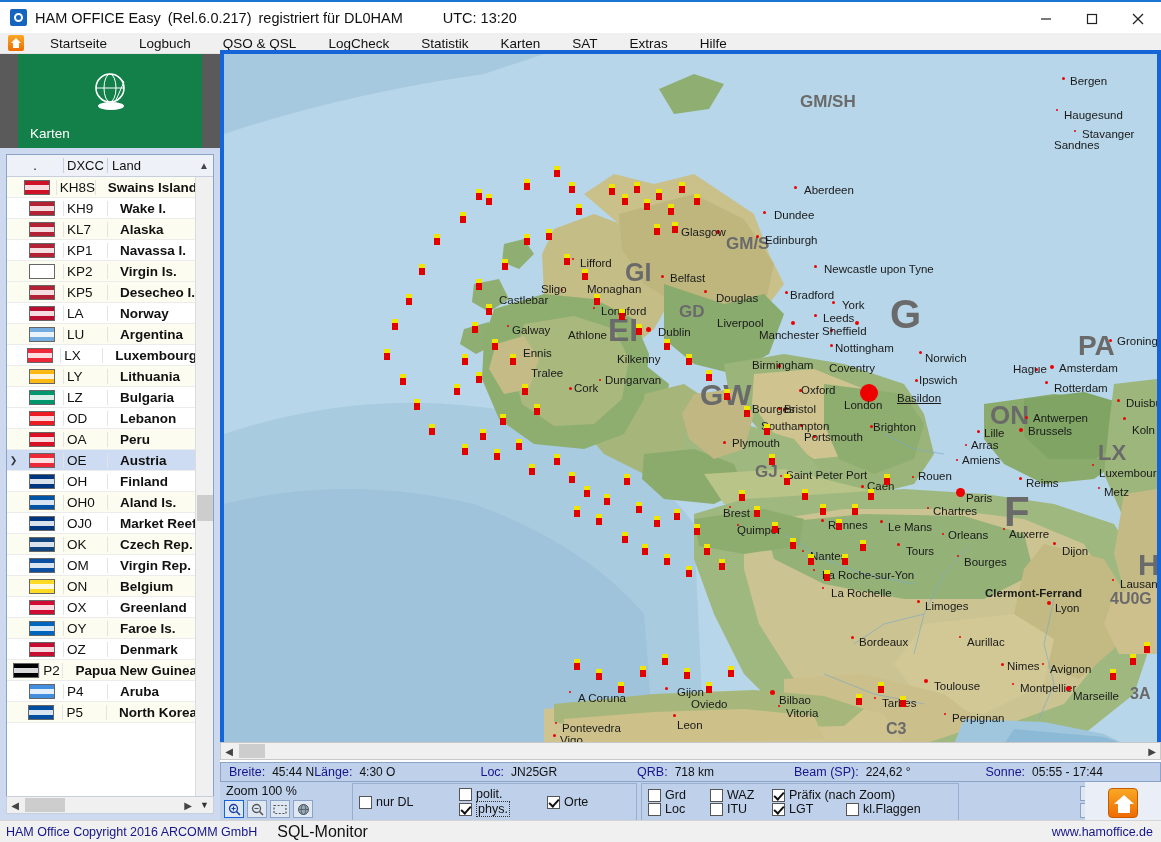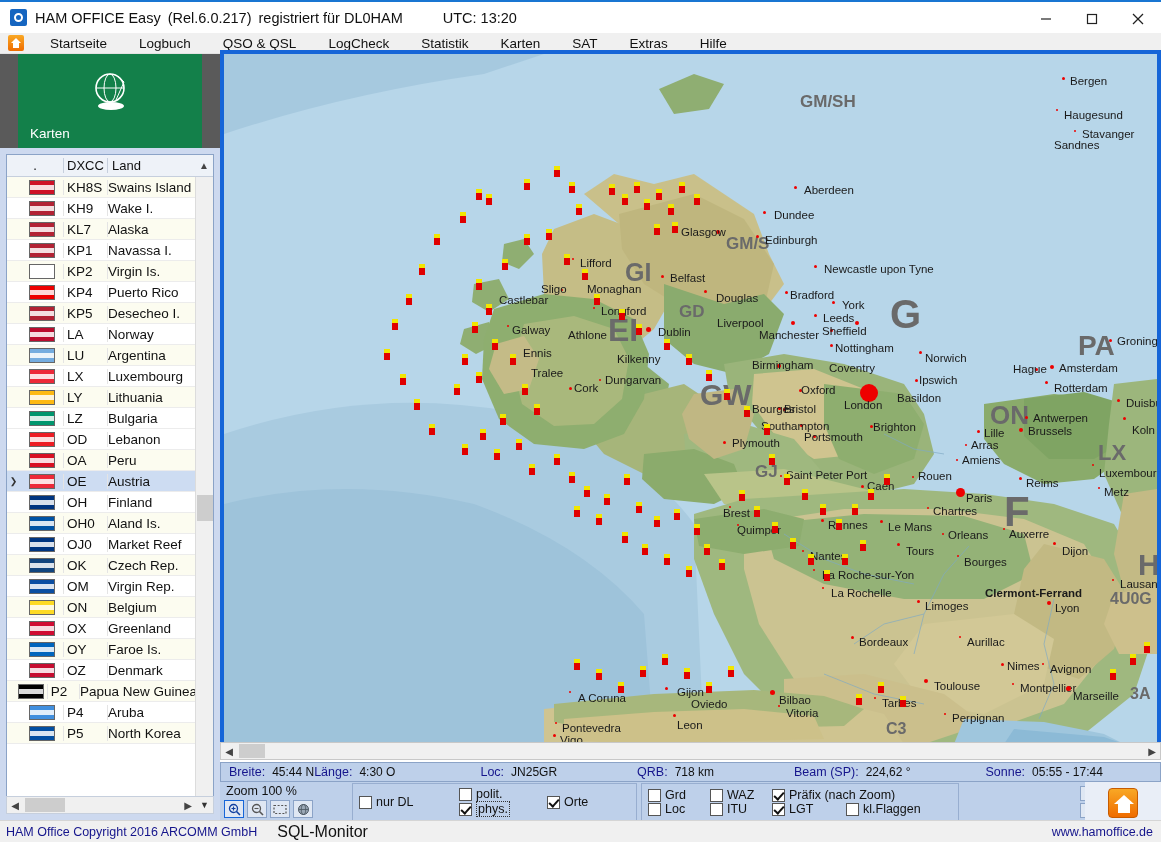--- a/index.html
+++ b/index.html
@@ -110,21 +110,21 @@
   .row.selected { background: #cddcf2; }
   .row .marker { width: 13px; text-align: center; font-size: 9px; color: #333; }
   .row .flag {
     width: 26px; height: 15px; border: 1px solid #666; overflow: hidden; position: relative;
   }
   .row .flagcell { width: 43px; display: flex; align-items: center; justify-content: center; }
   .row .dxcc {
     width: 44px; padding-left: 3px; border-left: 1px solid #e4e4e4;
     overflow: hidden; white-space: nowrap;
   }
-  .row .land { flex: 1; padding-left: 0; border-left: 1px solid #e4e4e4; white-space: nowrap; }
+  .row .land { flex: 1; padding-left: 12px; border-left: 1px solid #e4e4e4; white-space: nowrap; font-weight: bold; }
   #list-vscroll {
     position: absolute; right: 0; top: 22px; width: 18px; height: 626px; background: #f0f0f0;
     border-left: 1px solid #dcdcdc;
   }
   #list-vthumb { position: absolute; left: 1px; top: 318px; width: 16px; height: 26px; background: #cdcdcd; }
   #list-hscroll {
     position: absolute; left: 6px; top: 742px; width: 208px; height: 18px;
     background: #f0f0f0; border: 1px solid #c6cfdd; display: flex; align-items: center;
   }
   .hs-arrow { width: 16px; text-align: center; font-size: 10px; color: #444; }
@@ -348,30 +348,20 @@
             </div>
             <div class="row">
               <div class="marker"></div>
               <div class="flagcell">
                 <div class="flag" style="background: rgb(255, 255, 255);">
                   <div style="position: absolute; left: 0px; top: 4px; width: 24px; height: 5px; background: rgba(255, 255, 255, 0.85);"></div>
                 </div>
               </div>
               <div class="dxcc">KP2</div>
               <div class="land">Virgin Is.</div>
-            </div>
-            <div class="row alt">
-              <div class="marker"></div>
-              <div class="flagcell">
-                <div class="flag" style="background: rgb(237, 0, 0);">
-                  <div style="position: absolute; left: 0px; top: 4px; width: 24px; height: 5px; background: rgba(255, 255, 255, 0.85);"></div>
-                </div>
-              </div>
-              <div class="dxcc">KP4</div>
-              <div class="land">Puerto Rico</div>
             </div>
             <div class="row">
               <div class="marker"></div>
               <div class="flagcell">
                 <div class="flag" style="background: rgb(178, 34, 52);">
                   <div style="position: absolute; left: 0px; top: 4px; width: 24px; height: 5px; background: rgba(255, 255, 255, 0.85);"></div>
                 </div>
               </div>
               <div class="dxcc">KP5</div>
               <div class="land">Desecheo I.</div>
@@ -752,21 +742,21 @@
         <div class="city-label" style="left: 695px; top: 320px;">Ipswich</div>
         <div class="city-label" style="left: 307px; top: 313px;">Tralee</div>
         <div class="city-dot" style="height: 2px; width: 2px; left: 375px; top: 325px;"></div>
         <div class="city-label" style="left: 381px; top: 320px;">Dungarvan</div>
         <div class="city-dot" style="height: 3px; width: 3px; left: 574.5px; top: 334.5px;"></div>
         <div class="city-label" style="left: 577px; top: 330px;">Oxford</div>
         <div class="city-dot" style="height: 3px; width: 3px; left: 344.5px; top: 332.5px;"></div>
         <div class="city-label" style="left: 350px; top: 328px;">Cork</div>
         <div class="city-dot" style="height: 18px; width: 18px; left: 636px; top: 330px;"></div>
         <div class="city-label" style="left: 620px; top: 345px;">London</div>
-        <div class="city-label" style="left: 673px; top: 338px;">Basildon</div>
+        <div class="city-label" style="left: 673px; top: 338px; text-decoration: underline;">Basildon</div>
         <div class="city-dot" style="height: 3px; width: 3px; left: 558.5px; top: 353.5px;"></div>
         <div class="city-label" style="left: 560px; top: 349px;">Bristol</div>
         <div class="city-dot" style="height: 3px; width: 3px; left: 553.5px; top: 352.5px;"></div>
         <div class="city-label" style="left: 528px; top: 349px;">Bourges</div>
         <div class="city-dot" style="height: 3px; width: 3px; left: 645.5px; top: 370.5px;"></div>
         <div class="city-label" style="left: 649px; top: 367px;">Brighton</div>
         <div class="city-dot" style="height: 3px; width: 3px; left: 575.5px; top: 369.5px;"></div>
         <div class="city-label" style="left: 537px; top: 366px;">Southampton</div>
         <div class="city-dot" style="height: 3px; width: 3px; left: 588.5px; top: 380.5px;"></div>
         <div class="city-label" style="left: 580px; top: 377px;">Portsmouth</div>

